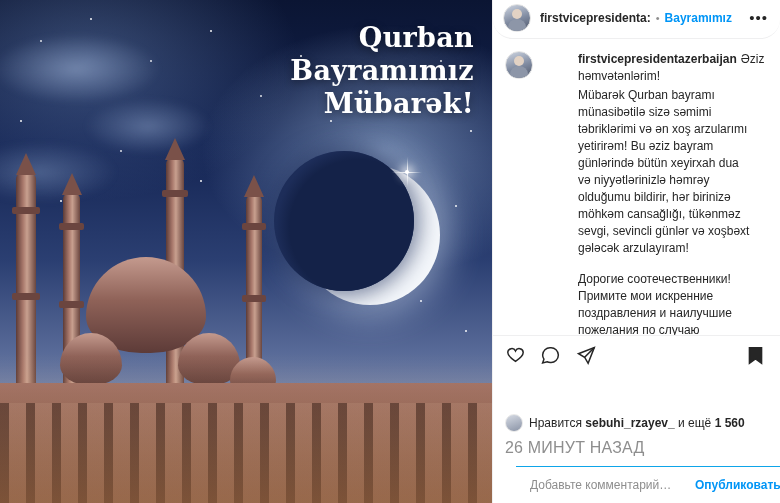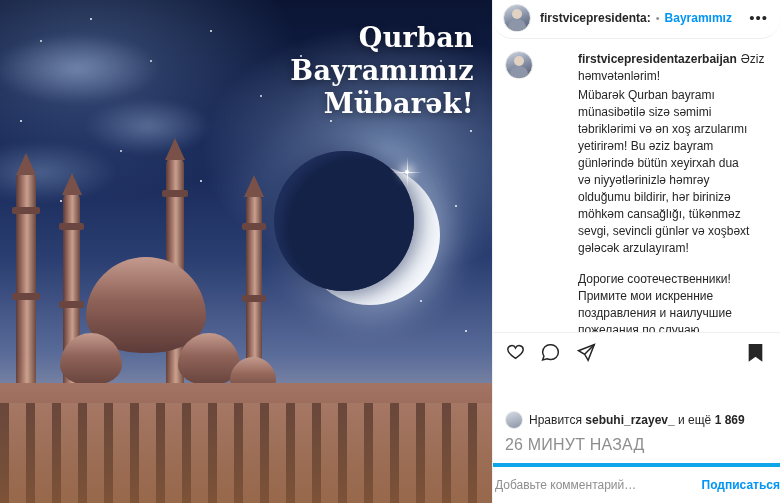--- a/index.html
+++ b/index.html
@@ -316,24 +316,25 @@
   }
   .lk-strong { font-weight: bold; }
   .timestamp {
     padding: 5px 12px 9px 12px;
     font-size: 16px;
     color: #8e8e8e;
     text-transform: uppercase;
     letter-spacing: .2px;
   }
   .p-comment {
-    border-top: 4px solid #0ea5e9;
+    border-top: 1px solid #0ea5e9;
     display: flex;
     align-items: center;
-    padding: 10px 0;
+    padding: 10px 12px;
+    margin-left: 23px;
   }
   .p-comment input {
     flex: 1 1 auto;
     border: 0;
     outline: 0;
     font-size: 12px;
     color: #262626;
     font-family: "Liberation Sans", sans-serif;
     background: transparent;
   }
@@ -461,24 +462,24 @@
       </span>
       <span class="ic save">
         <svg width="21" height="21" viewBox="0 0 24 24" fill="#262626" stroke="#262626" stroke-width="1.6">
           <path d="M19 3H5v18l7-5 7 5z"></path>
         </svg>
       </span>
     </div>
 
     <div class="likes">
       <span class="lk-av"></span>
-      <span>Нравится</span>&nbsp;<span class="lk-strong">sebuhi_rzayev_</span>&nbsp;<span>и ещё</span>&nbsp;<span class="lk-strong">1 869</span>
+      <span>Нравится</span>&nbsp;<span class="lk-strong">sebuhi_rzayev_</span>&nbsp;<span>и ещё</span>&nbsp;<span class="lk-strong">1 560</span>
     </div>
 
     <div class="timestamp">26 минут назад</div>
 
     <div class="p-comment">
       <input type="text" placeholder="Добавьте комментарий…" style="">
-      <span class="publish">Подписаться</span>
+      <span class="publish">Опубликовать</span>
     </div>
 
   </div>
 </div>
 
 </body></html>

